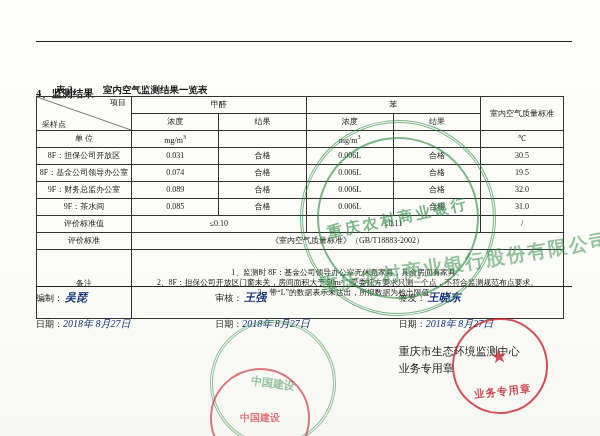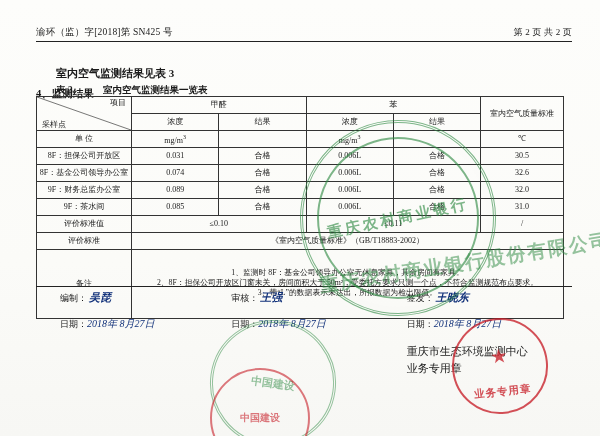--- a/index.html
+++ b/index.html
@@ -83,21 +83,21 @@
   .remark-cell p{margin:0 0 1px 0;text-indent:0;}
   .m3 sup{font-size:6px;vertical-align:super;}
   
   .sig{
     position:absolute;top:290px;left:36px;right:28px;
     font-size:9px;
   }
   .sig-rule-top{
     position:absolute;top:286px;left:36px;right:28px;border-top:1px solid #222;
   }
-  .sig-cols{display:flex;justify-content:space-between;margin-left:24px;}
+  .sig-cols{display:flex;justify-content:space-between;}
   .sig-col{width:33%;}
   .sig-col.mid{padding-left:6px;}
   .sig-col.right{text-align:left;padding-left:10px;}
   .sig-line{margin-bottom:12px;white-space:nowrap;}
   .hand{
     font-family:"Liberation Serif",serif;
     font-style:italic;font-weight:bold;color:#11317a;
     font-size:11px;padding-left:2px;
   }
   .hand-date{
@@ -166,28 +166,23 @@
     font-size:19px;letter-spacing:2px;transform:rotate(-9deg);
     pointer-events:none;white-space:nowrap;
   }
   #wm-line{top:250px;left:318px;}
 </style>
 </head>
 <body>
 
 <div class="page">
 
-  <div class="hdr">
-    <div class="left">渝环（监）字[2018]第 SN425 号</div>
-    <div class="right">第 2 页  共 2 页</div>
-  </div>
   <div class="hdr-rule"></div>
 
   <div class="sec-title">4、监测结果</div>
-  <div class="sub-title">室内空气监测结果见表 3</div>
   <div class="tbl-caption">
     <span>表 3</span>
     <span class="cap-main">室内空气监测结果一览表</span>
   </div>
 
   <table class="main">
     <tbody>
       <tr>
         <td rowspan="2" class="c-point diag-cell">
           <svg class="sl" viewBox="0 0 90 28" preserveAspectRatio="none">
@@ -222,21 +217,21 @@
         <td>0.006L</td>
         <td>合格</td>
         <td>30.5</td>
       </tr>
       <tr>
         <td class="c-point">8F：基金公司领导办公室</td>
         <td>0.074</td>
         <td>合格</td>
         <td>0.006L</td>
         <td>合格</td>
-        <td>32.6</td>
+        <td>19.5</td>
       </tr>
       <tr>
         <td class="c-point">9F：财务总监办公室</td>
         <td>0.089</td>
         <td>合格</td>
         <td>0.006L</td>
         <td>合格</td>
         <td>32.0</td>
       </tr>
       <tr>

